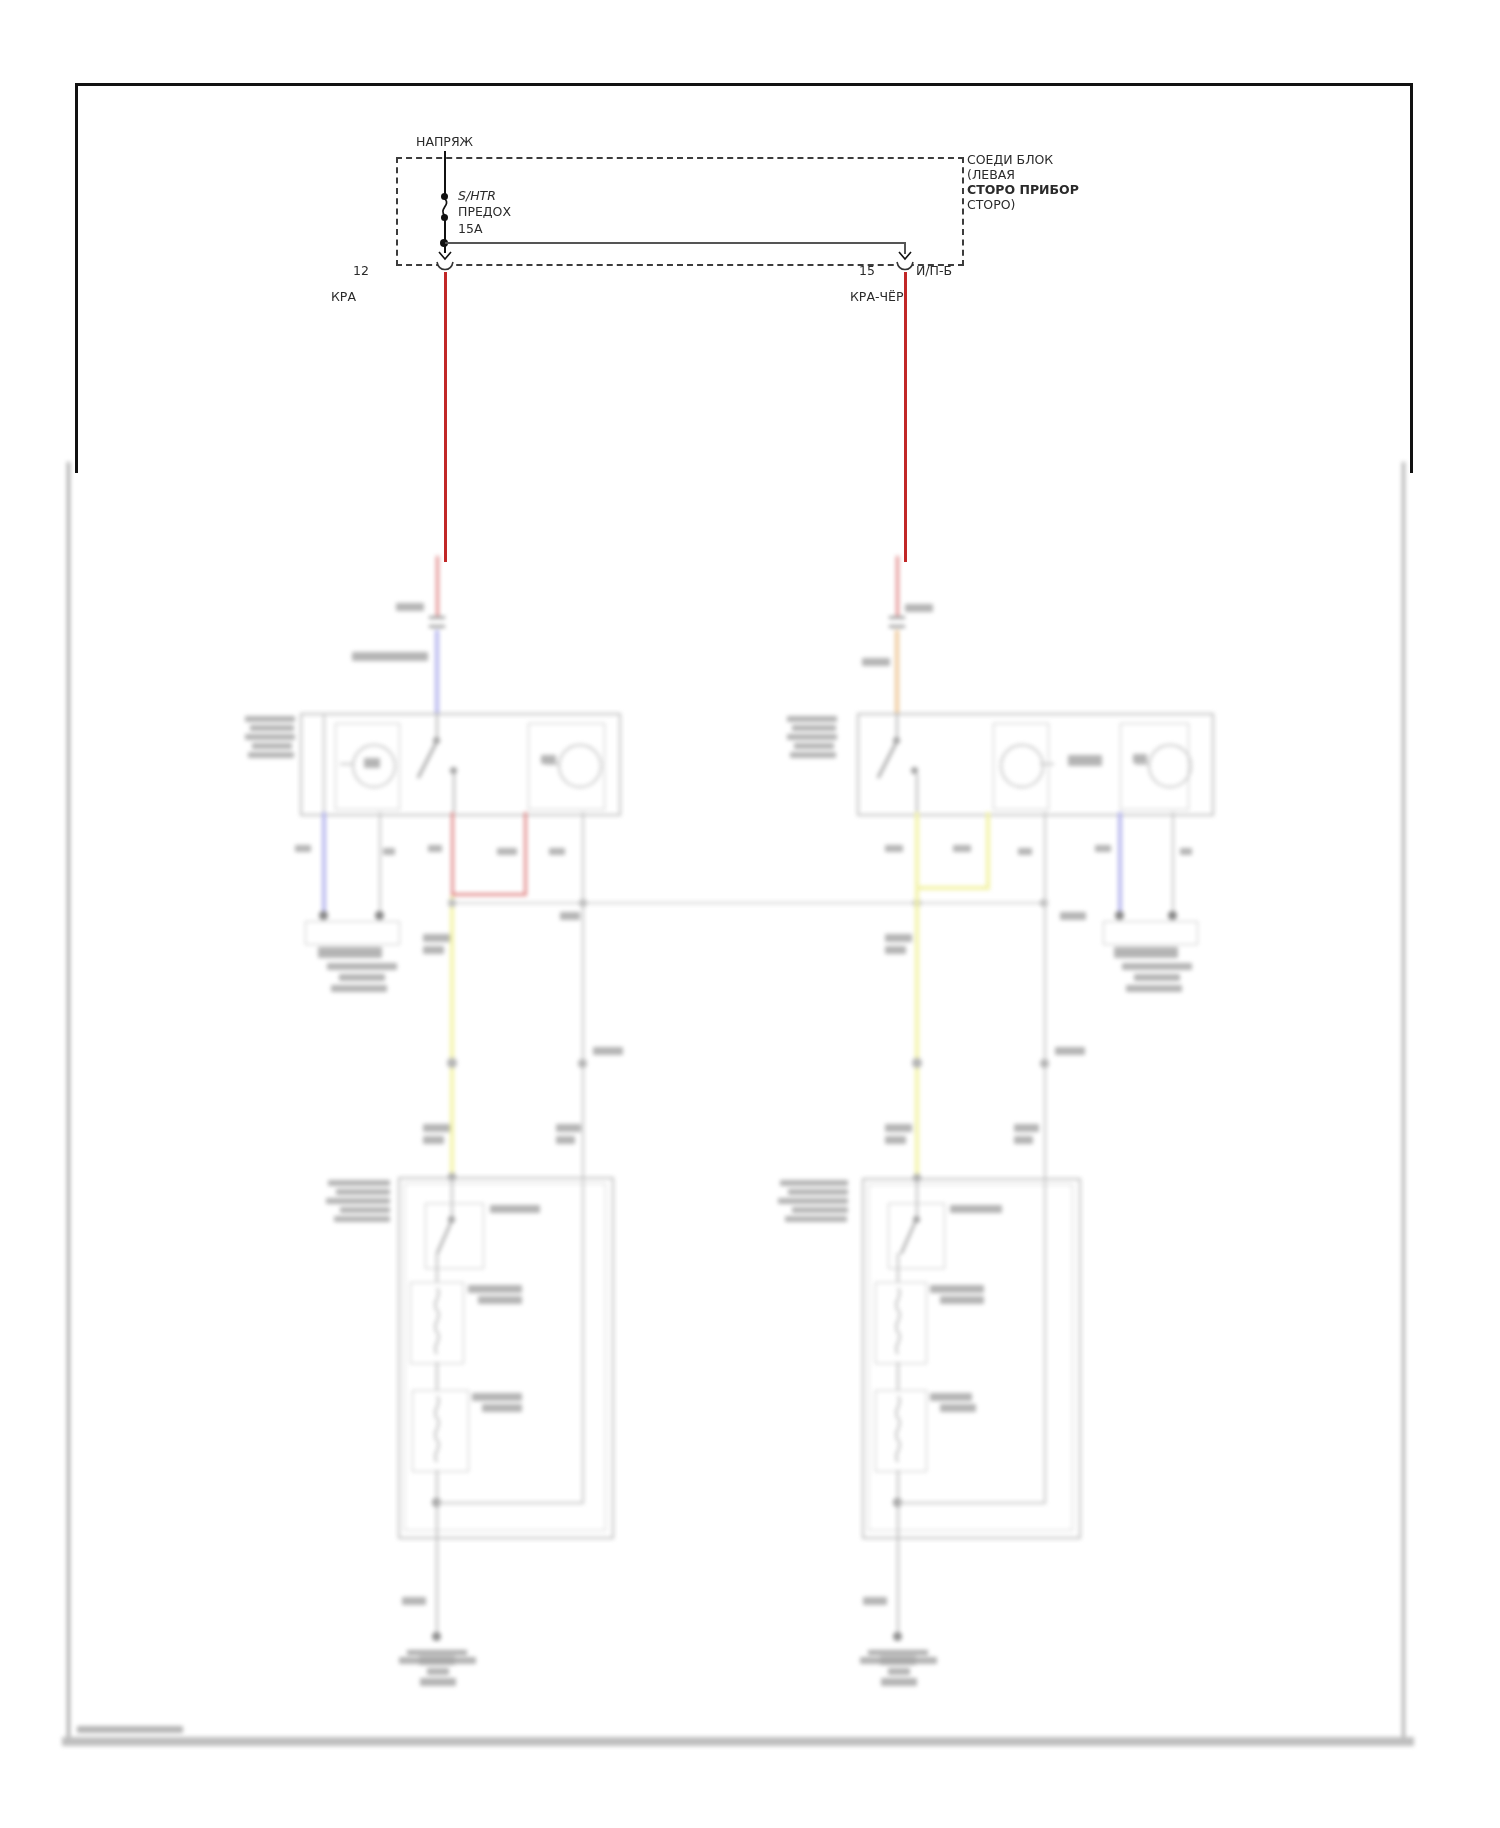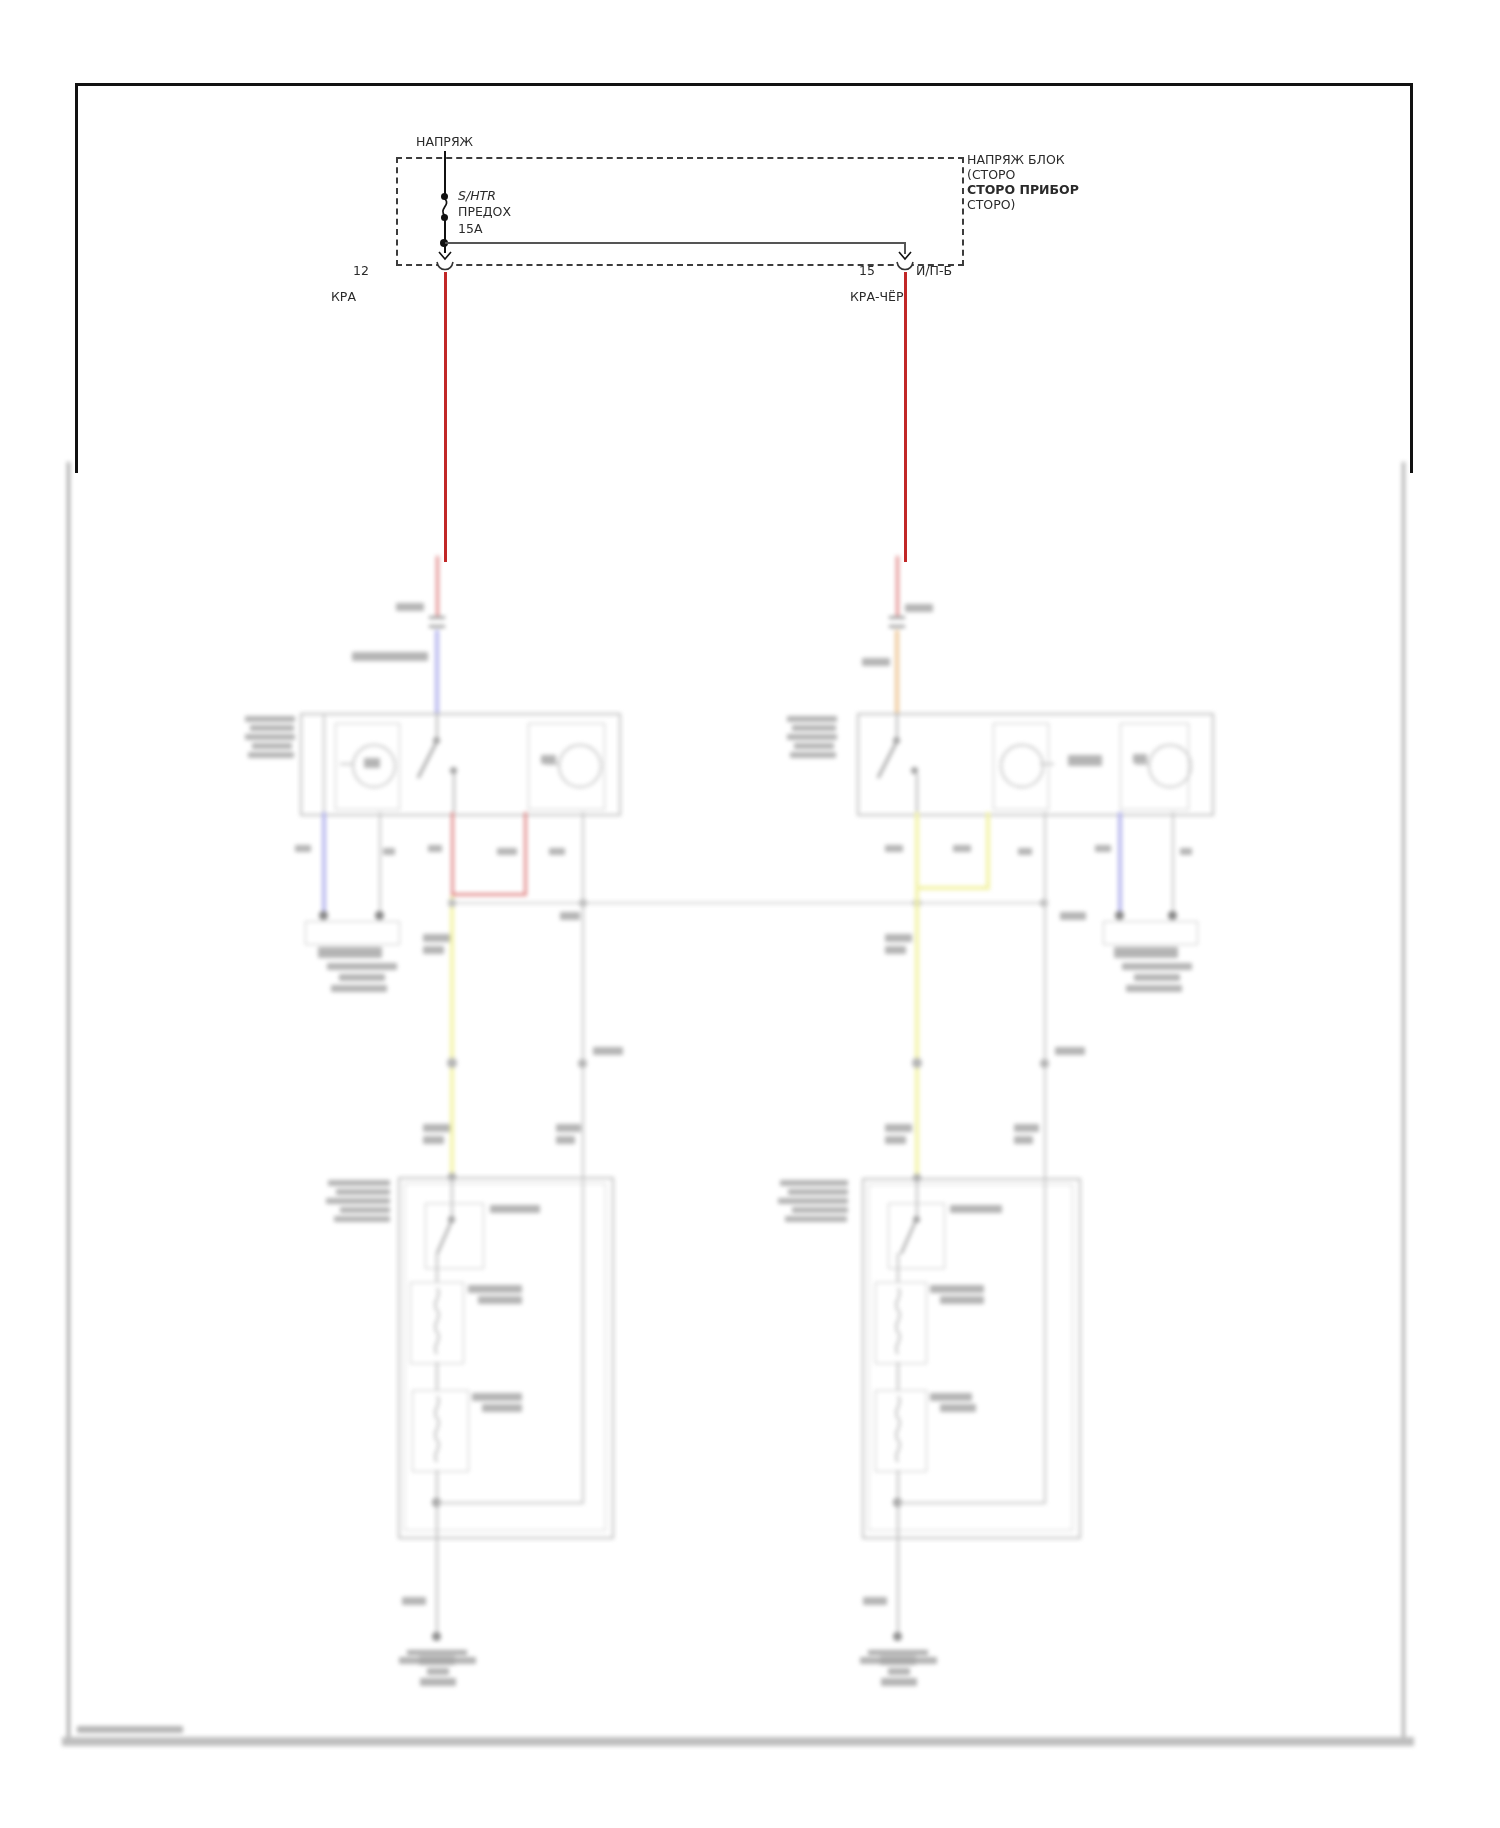--- a/index.html
+++ b/index.html
@@ -27,22 +27,22 @@
   <div class="sharp-zone">
 
     <div class="hline" style="left:67px;top:83px;width:1338px;height:3px;"></div>
     <div class="vline" style="left:67px;top:83px;width:3px;height:390px;"></div>
     <div class="vline" style="left:1402px;top:83px;width:3px;height:390px;"></div>
 
     <div class="txt" style="left:408px;top:134px;">НАПРЯЖ</div>
 
     <div class="abs" style="left:388px;top:157px;width:564px;height:105px;border:2px dashed #3c3c3c;"></div>
 
-    <div class="txt" style="left:959px;top:152px;">НАПРЯЖ БЛОК</div>
-    <div class="txt" style="left:959px;top:167px;">(СТОРО</div>
+    <div class="txt" style="left:959px;top:152px;">СОЕДИ БЛОК</div>
+    <div class="txt" style="left:959px;top:167px;">(ЛЕВАЯ</div>
     <div class="txt" style="left:959px;top:182px;font-weight:bold;">СТОРО ПРИБОР</div>
     <div class="txt" style="left:959px;top:197px;">СТОРО)</div>
 
     <div class="vline" style="left:436px;top:151px;width:1.6px;height:44px;"></div>
     <div class="dot" style="left:433px;top:193px;width:7px;height:7px;"></div>
     <svg style="left:428px;top:199px;" width="18" height="20" viewBox="0 0 18 20">
       <path d="M9,0 C15,6 2,10 9,17" fill="none" stroke="#111" stroke-width="1.7"></path>
     </svg>
     <div class="dot" style="left:433px;top:214px;width:7px;height:7px;"></div>
     <div class="txt" style="left:450px;top:188px;font-style:italic;">S/HTR</div>

